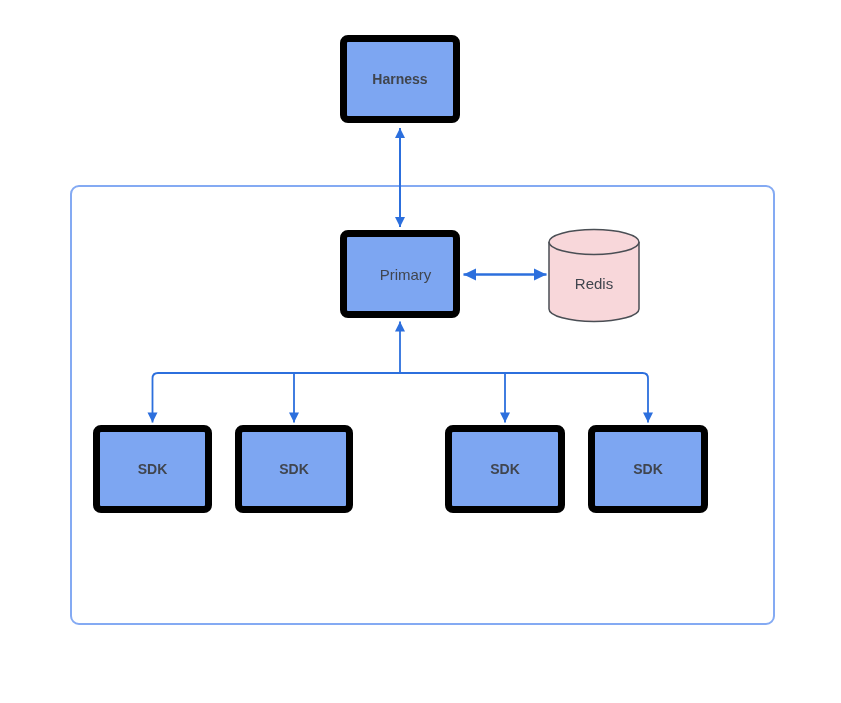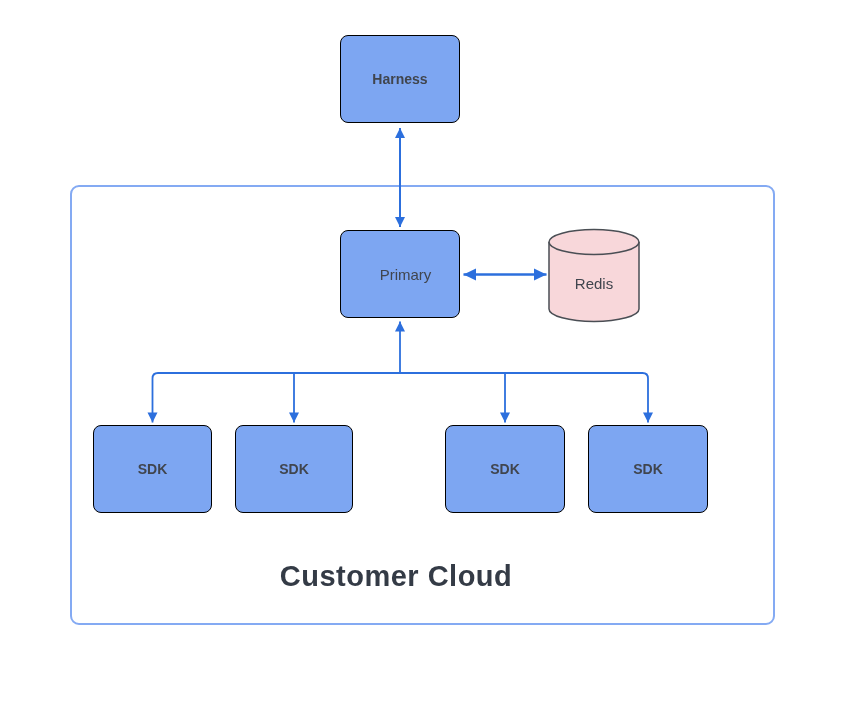--- a/index.html
+++ b/index.html
@@ -35,21 +35,21 @@
   svg.connectors {
     position: absolute;
     left: 0; top: 0;
     width: 841px; height: 703px;
     z-index: 1;
     pointer-events: none;
   }
   .node {
     position: absolute;
     background: #7DA6F2;
-    border: 1px solid #000000;
+    border: 7px solid #000000;
     border-radius: 8px;
     display: flex;
     align-items: center;
     justify-content: center;
     color: #40454E;
     z-index: 2;
   }
   .node.bold { font-weight: bold; font-size: 14px; }
   .node.regular { font-weight: normal; font-size: 15px; }
   .node-harness { left: 340px; top: 35px;  width: 120px; height: 88px; }
@@ -69,21 +69,20 @@
     font-size: 15px;
     fill: #40454E;
   }
 </style>
 </head>
 <body>
 
 <div class="canvas">
 
   <div class="group-container"></div>
-  <div class="group-label">Customer Cloud</div>
 
   <svg class="connectors" viewBox="0 0 841 703" xmlns="http://www.w3.org/2000/svg">
     <defs>
       <marker id="arrowSm" viewBox="0 0 12 12" refX="11" refY="6" markerWidth="12" markerHeight="12" markerUnits="userSpaceOnUse" orient="auto-start-reverse">
         <path d="M1,1 L11,6 L1,11 Z" fill="#2C6FDD"></path>
       </marker>
       <marker id="arrowLg" viewBox="0 0 15 15" refX="13.5" refY="7.5" markerWidth="15" markerHeight="15" markerUnits="userSpaceOnUse" orient="auto-start-reverse">
         <path d="M1,1.5 L13.5,7.5 L1,13.5 Z" fill="#2C6FDD"></path>
       </marker>
     </defs>

